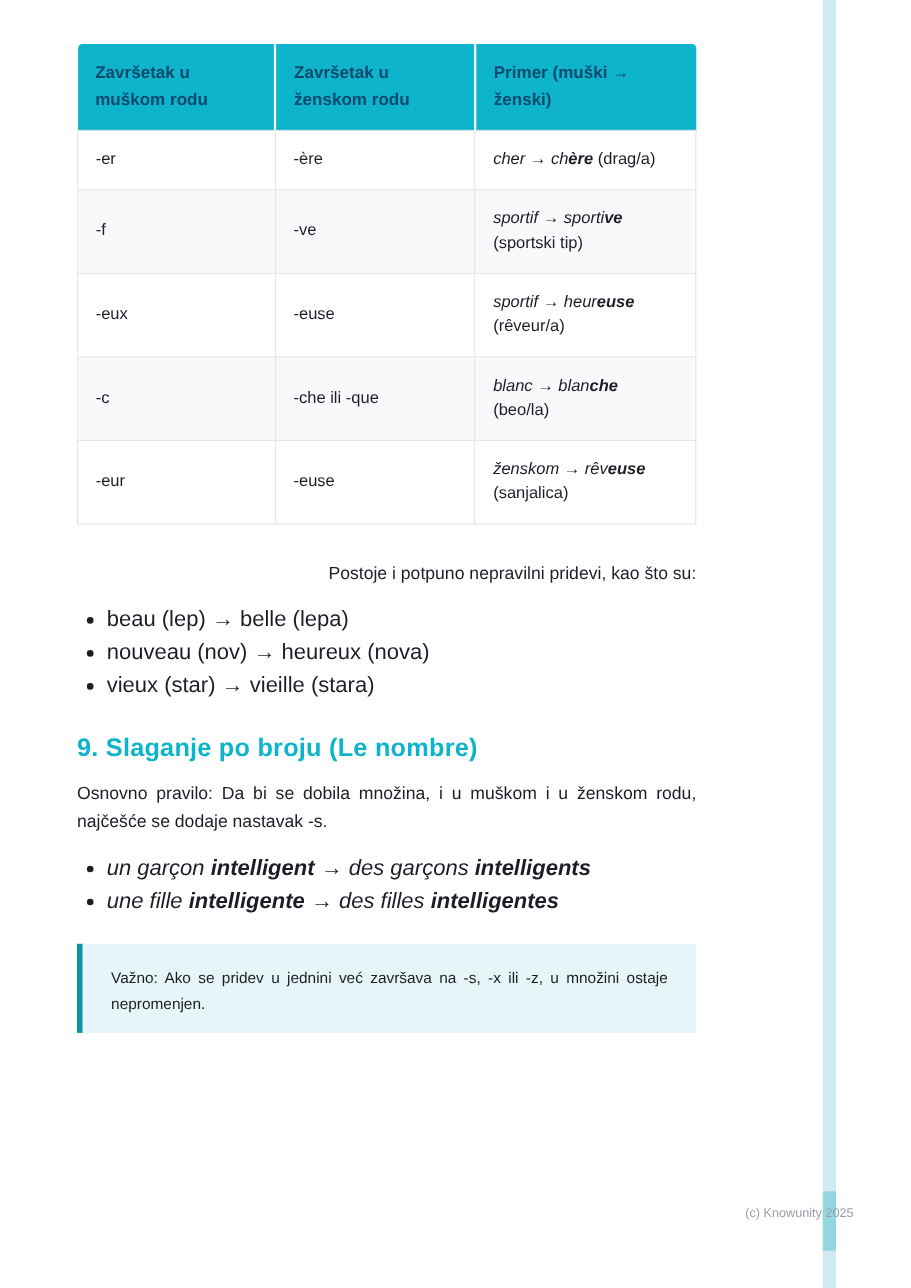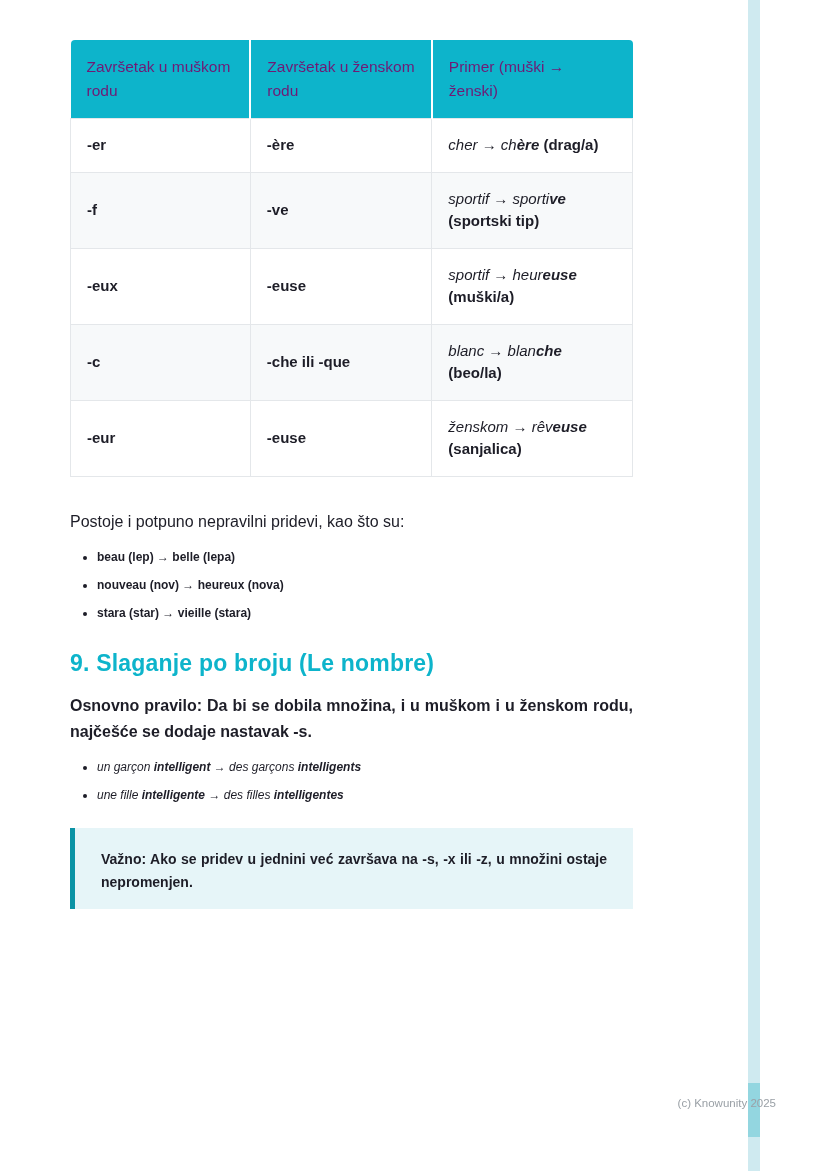--- a/index.html
+++ b/index.html
@@ -18,42 +18,42 @@
   body{
     width:828px;height:1171px;position:relative;overflow:hidden;
     background:#ffffff;color:var(--text);
     font-family:"Liberation Sans","DejaVu Sans",sans-serif;
   }
   .content{position:absolute;left:70px;top:40px;width:563px;}
 
   table{border-collapse:collapse;width:100%;table-layout:fixed;}
   col.c1{width:32%;} col.c2{width:32.3%;} col.c3{width:35.7%;}
   thead th{
-    background:var(--accent);color:#701a75;font-weight:400;text-align:left;
+    background:var(--accent);color:#0c4a6e;font-weight:700;text-align:left;
     padding:15px 16px;font-size:15.5px;line-height:1.55;vertical-align:middle;
     border-left:2px solid #ffffff;
   }
   thead th:first-child{border-left:none;border-top-left-radius:4px;}
   thead th:last-child{border-top-right-radius:4px;}
   tbody td{
     border:1px solid var(--table-border);
     padding:15px 16px;font-size:15px;line-height:1.5;vertical-align:middle;
     background:#ffffff;
   }
   tbody tr:nth-child(even) td{background:var(--row-alt);}
 
-  .seg-n{font-weight:700;font-style:normal;}
-  .seg-b{font-weight:700;font-style:normal;}
+  .seg-n{font-weight:400;font-style:normal;}
+  .seg-b{font-weight:400;font-style:normal;}
   .seg-i{font-weight:400;font-style:italic;}
   .seg-bi{font-weight:700;font-style:italic;}
 
-  .para{font-size:16px;line-height:1.6;margin:32px 0 0;}
+  .para{font-size:16px;line-height:1.6;margin:32px 0 0;text-align:right;}
   .justify{text-align:justify;}
   ul{margin:14px 0 0;padding-left:27px;list-style:disc;}
-  li{margin:10px 0;font-size:12px;line-height:1.5;}
+  li{margin:0 0;font-size:20px;line-height:1.5;}
 
   h2{
     color:var(--accent);font-size:23px;font-weight:800;
     margin:28px 0 0;letter-spacing:.2px;
   }
 
   .callout{
     margin-top:24px;background:var(--callout-bg);
     border-left:5px solid var(--accent-dark);
     padding:20px 26px 16px 26px;
@@ -102,41 +102,41 @@
           <td><span class="seg-i">cher → ch</span><span class="seg-bi">ère</span><span class="seg-n"> (drag/a)</span></td>
         </tr>
         <tr>
           <td><span class="seg-b">-f</span></td>
           <td><span class="seg-b">-ve</span></td>
           <td><span class="seg-i">sportif → sporti</span><span class="seg-bi">ve</span><span class="seg-n"> (sportski tip)</span></td>
         </tr>
         <tr>
           <td><span class="seg-b">-eux</span></td>
           <td><span class="seg-b">-euse</span></td>
-          <td><span class="seg-i">sportif → heur</span><span class="seg-bi">euse</span><span class="seg-n"> (muški/a)</span></td>
+          <td><span class="seg-i">sportif → heur</span><span class="seg-bi">euse</span><span class="seg-n"> (rêveur/a)</span></td>
         </tr>
         <tr>
           <td><span class="seg-b">-c</span></td>
           <td><span class="seg-b">-che</span><span class="seg-n"> ili </span><span class="seg-b">-que</span></td>
           <td><span class="seg-i">blanc → blan</span><span class="seg-bi">che</span><span class="seg-n"> (beo/la)</span></td>
         </tr>
         <tr>
           <td><span class="seg-b">-eur</span></td>
           <td><span class="seg-b">-euse</span></td>
           <td><span class="seg-i">ženskom → rêv</span><span class="seg-bi">euse</span><span class="seg-n"> (sanjalica)</span></td>
         </tr>
       </tbody>
     </table>
 
     <p class="para">Postoje i potpuno nepravilni pridevi, kao što su:</p>
 
     <ul>
       <li><span class="seg-b">beau</span><span class="seg-n"> (lep) → </span><span class="seg-b">belle</span><span class="seg-n"> (lepa)</span></li>
       <li><span class="seg-b">nouveau</span><span class="seg-n"> (nov) → </span><span class="seg-b">heureux</span><span class="seg-n"> (nova)</span></li>
-      <li><span class="seg-b">stara</span><span class="seg-n"> (star) → </span><span class="seg-b">vieille</span><span class="seg-n"> (stara)</span></li>
+      <li><span class="seg-b">vieux</span><span class="seg-n"> (star) → </span><span class="seg-b">vieille</span><span class="seg-n"> (stara)</span></li>
     </ul>
 
     <h2>9. Slaganje po broju (Le nombre)</h2>
 
     <p class="para justify" style="margin-top:16px;"><span class="seg-b">Osnovno pravilo:</span><span class="seg-n"> Da bi se dobila množina, i u muškom i u ženskom rodu, najčešće se dodaje nastavak </span><span class="seg-b">-s</span><span class="seg-n">.</span></p>
 
     <ul>
       <li><span class="seg-i">un garçon </span><span class="seg-bi">intelligent</span><span class="seg-i"> → des garçons </span><span class="seg-bi">intelligents</span></li>
       <li><span class="seg-i">une fille </span><span class="seg-bi">intelligente</span><span class="seg-i"> → des filles </span><span class="seg-bi">intelligentes</span></li>
     </ul>

